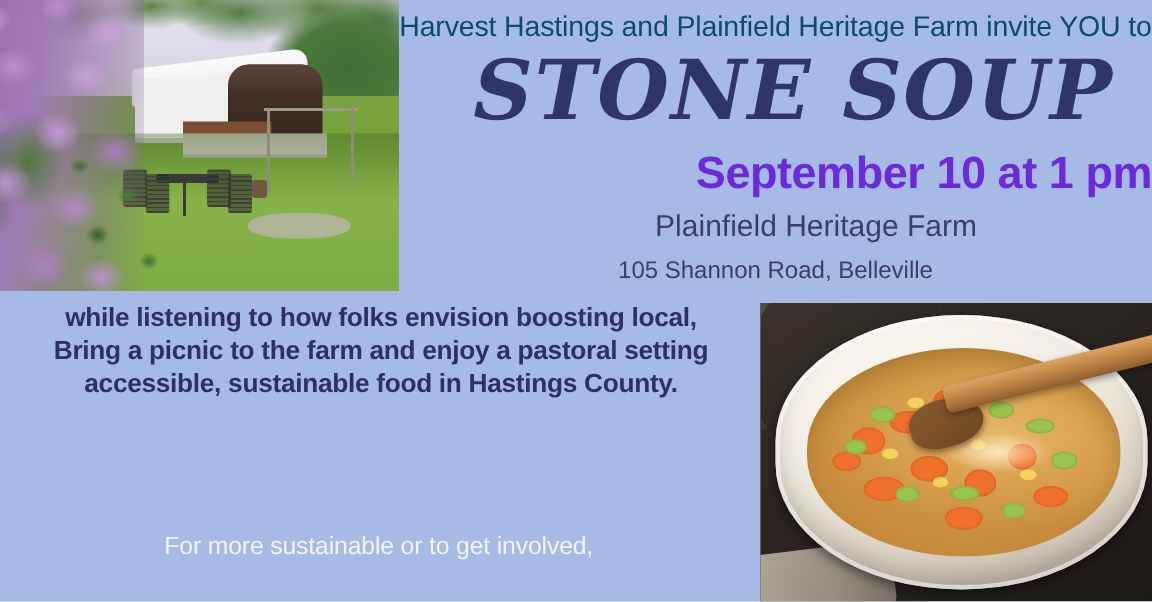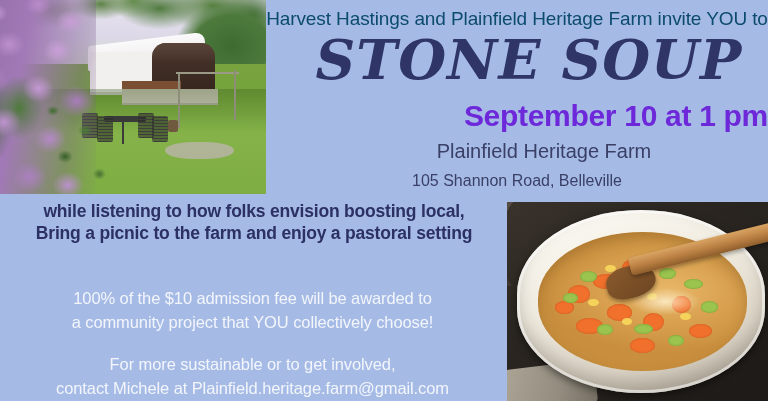--- a/index.html
+++ b/index.html
@@ -402,25 +402,21 @@
 
   <div class="txt" id="headline-date">September 10 at 1 pm</div>
 
   <div class="txt" id="venue-name">Plainfield Heritage Farm</div>
 
   <div class="txt" id="venue-address">105 Shannon Road, Belleville</div>
 
   <div class="txt" id="body-bold">
     <span class="line">while listening to how folks envision boosting local,</span>
     <span class="line">Bring a picnic to the farm and enjoy a pastoral setting</span>
+    <span class="line">accessible, sustainable food in Hastings County.</span>
   </div>
 
-  <div class="txt" id="body-fee">
-    <span class="line">100% of the $10 admission fee will be awarded to</span>
-    <span class="line">a community project that YOU collectively choose!</span>
-  </div>
 
   <div class="txt" id="body-contact">
     <span class="line">For more sustainable or to get involved,</span>
-    <span class="line">contact Michele at Plainfield.heritage.farm@gmail.com</span>
   </div>
 
 </div>
 
 </body></html>

